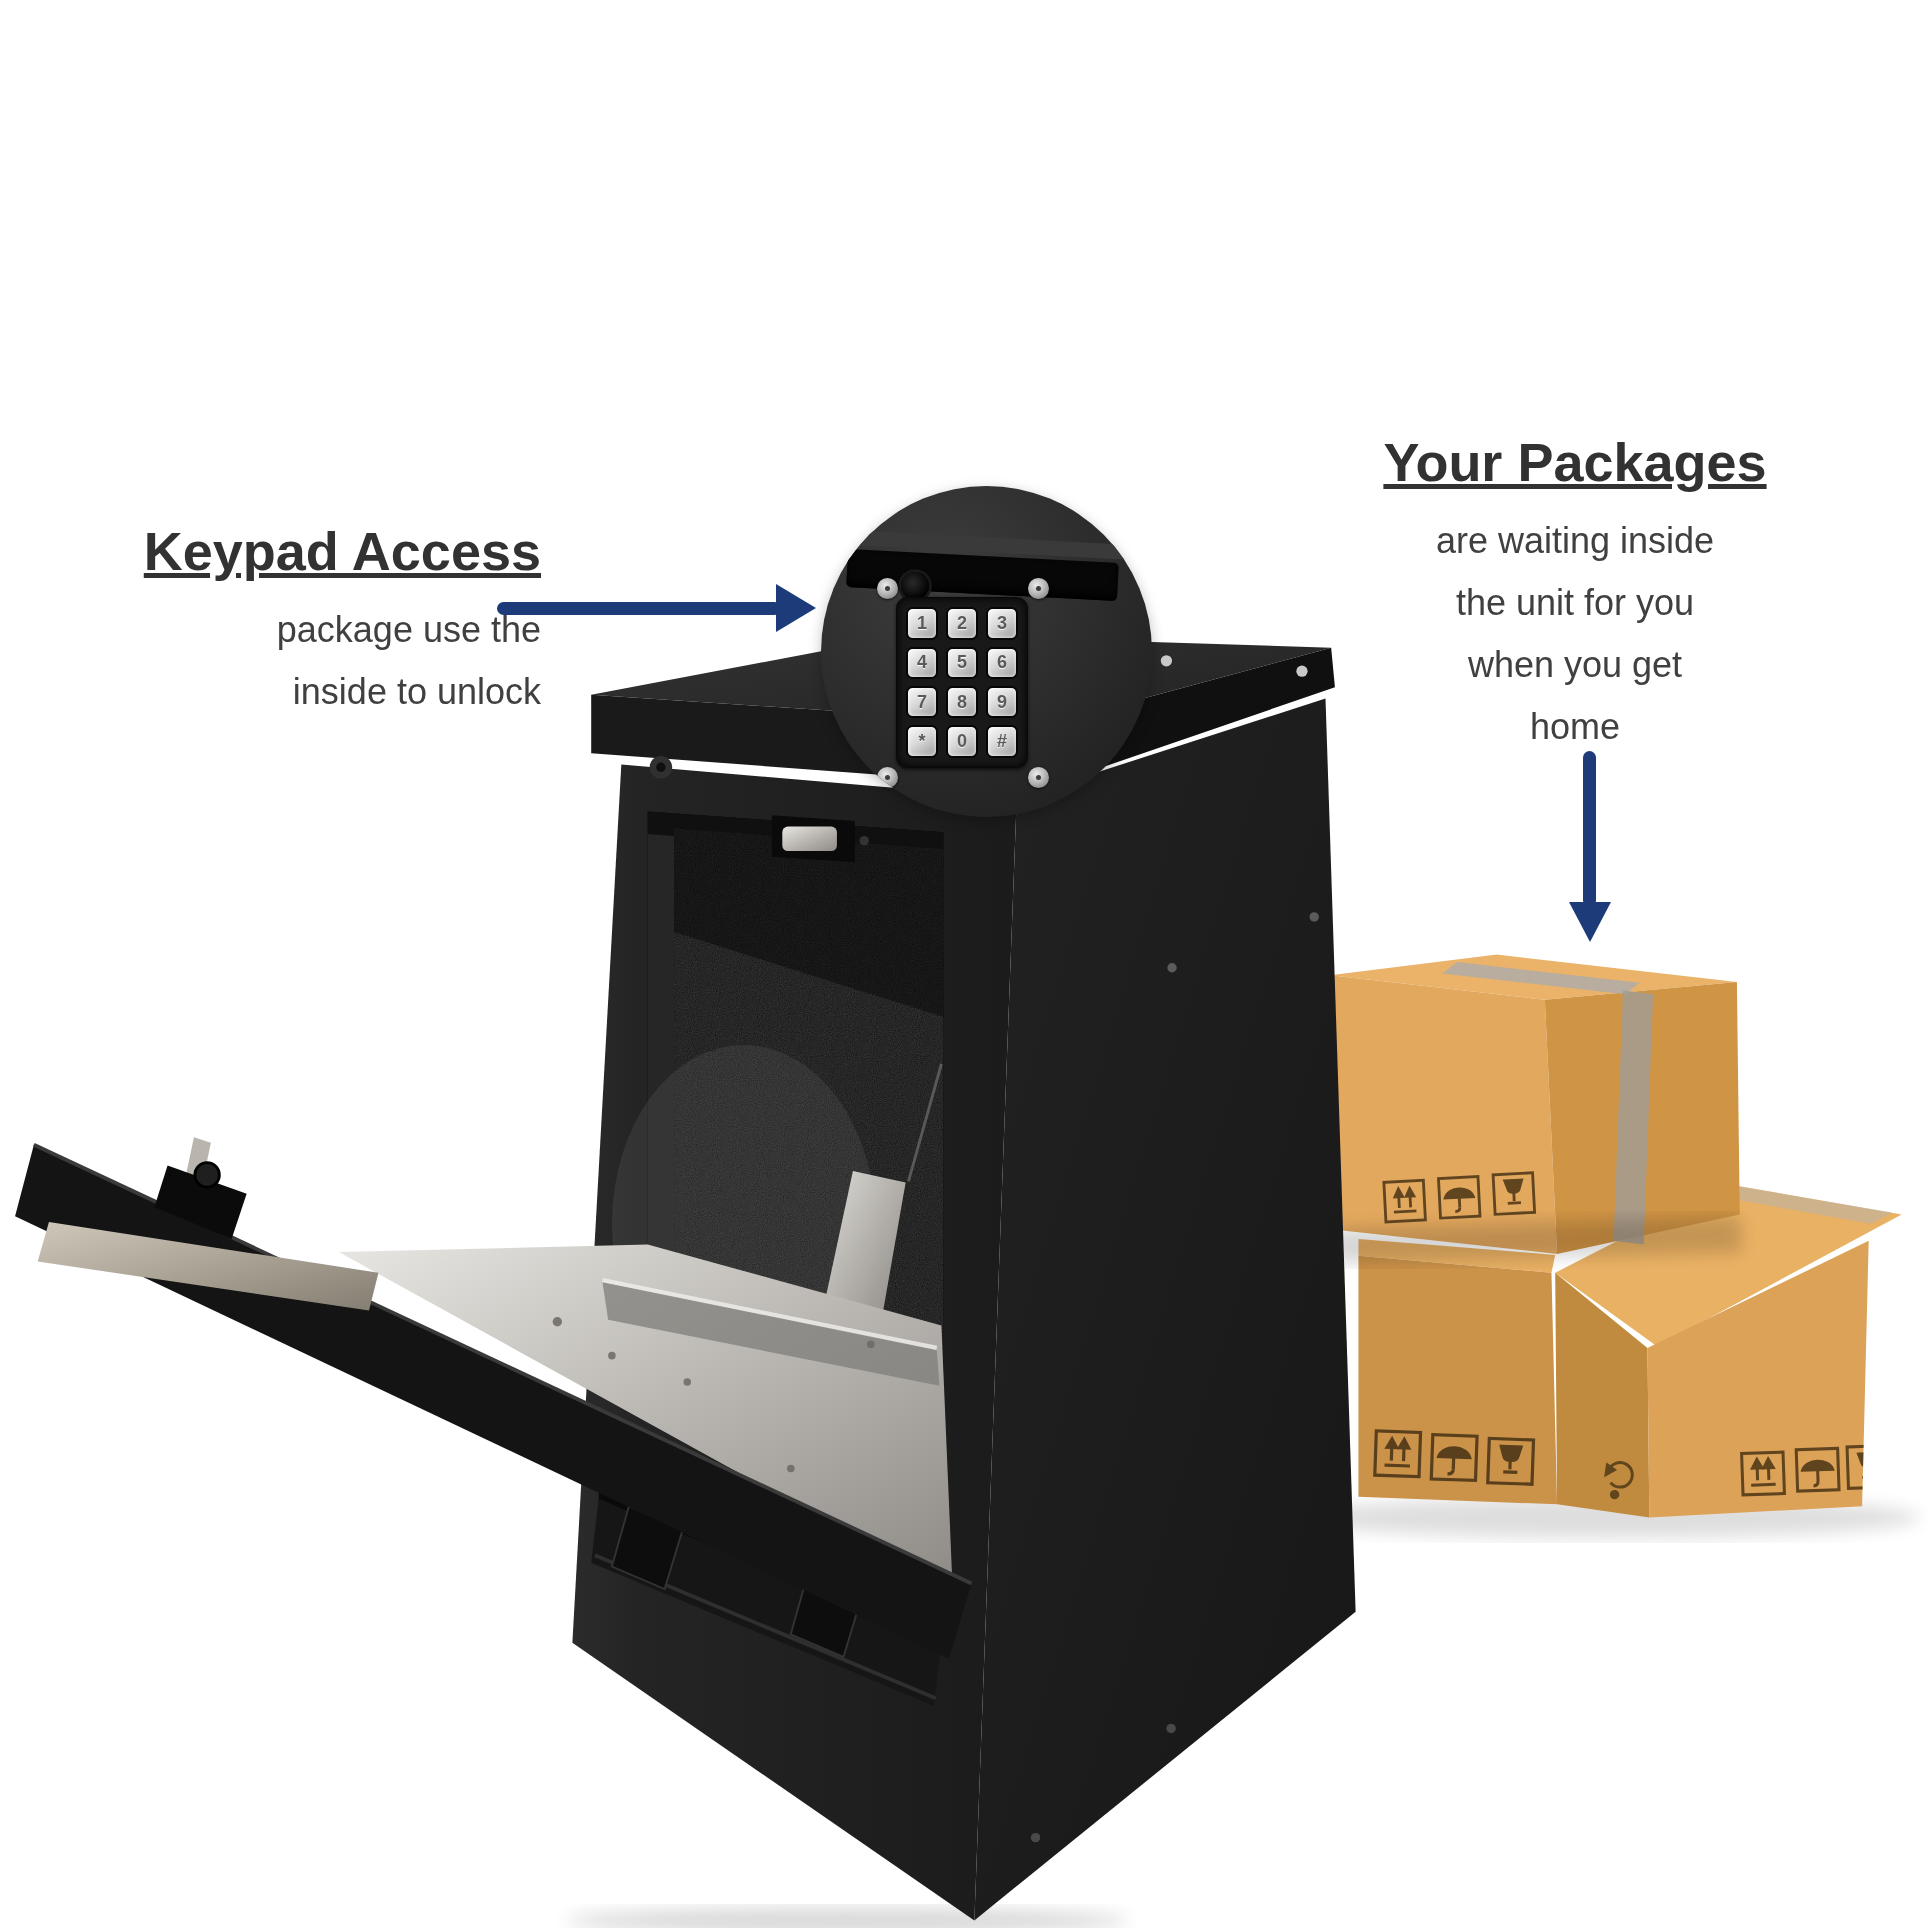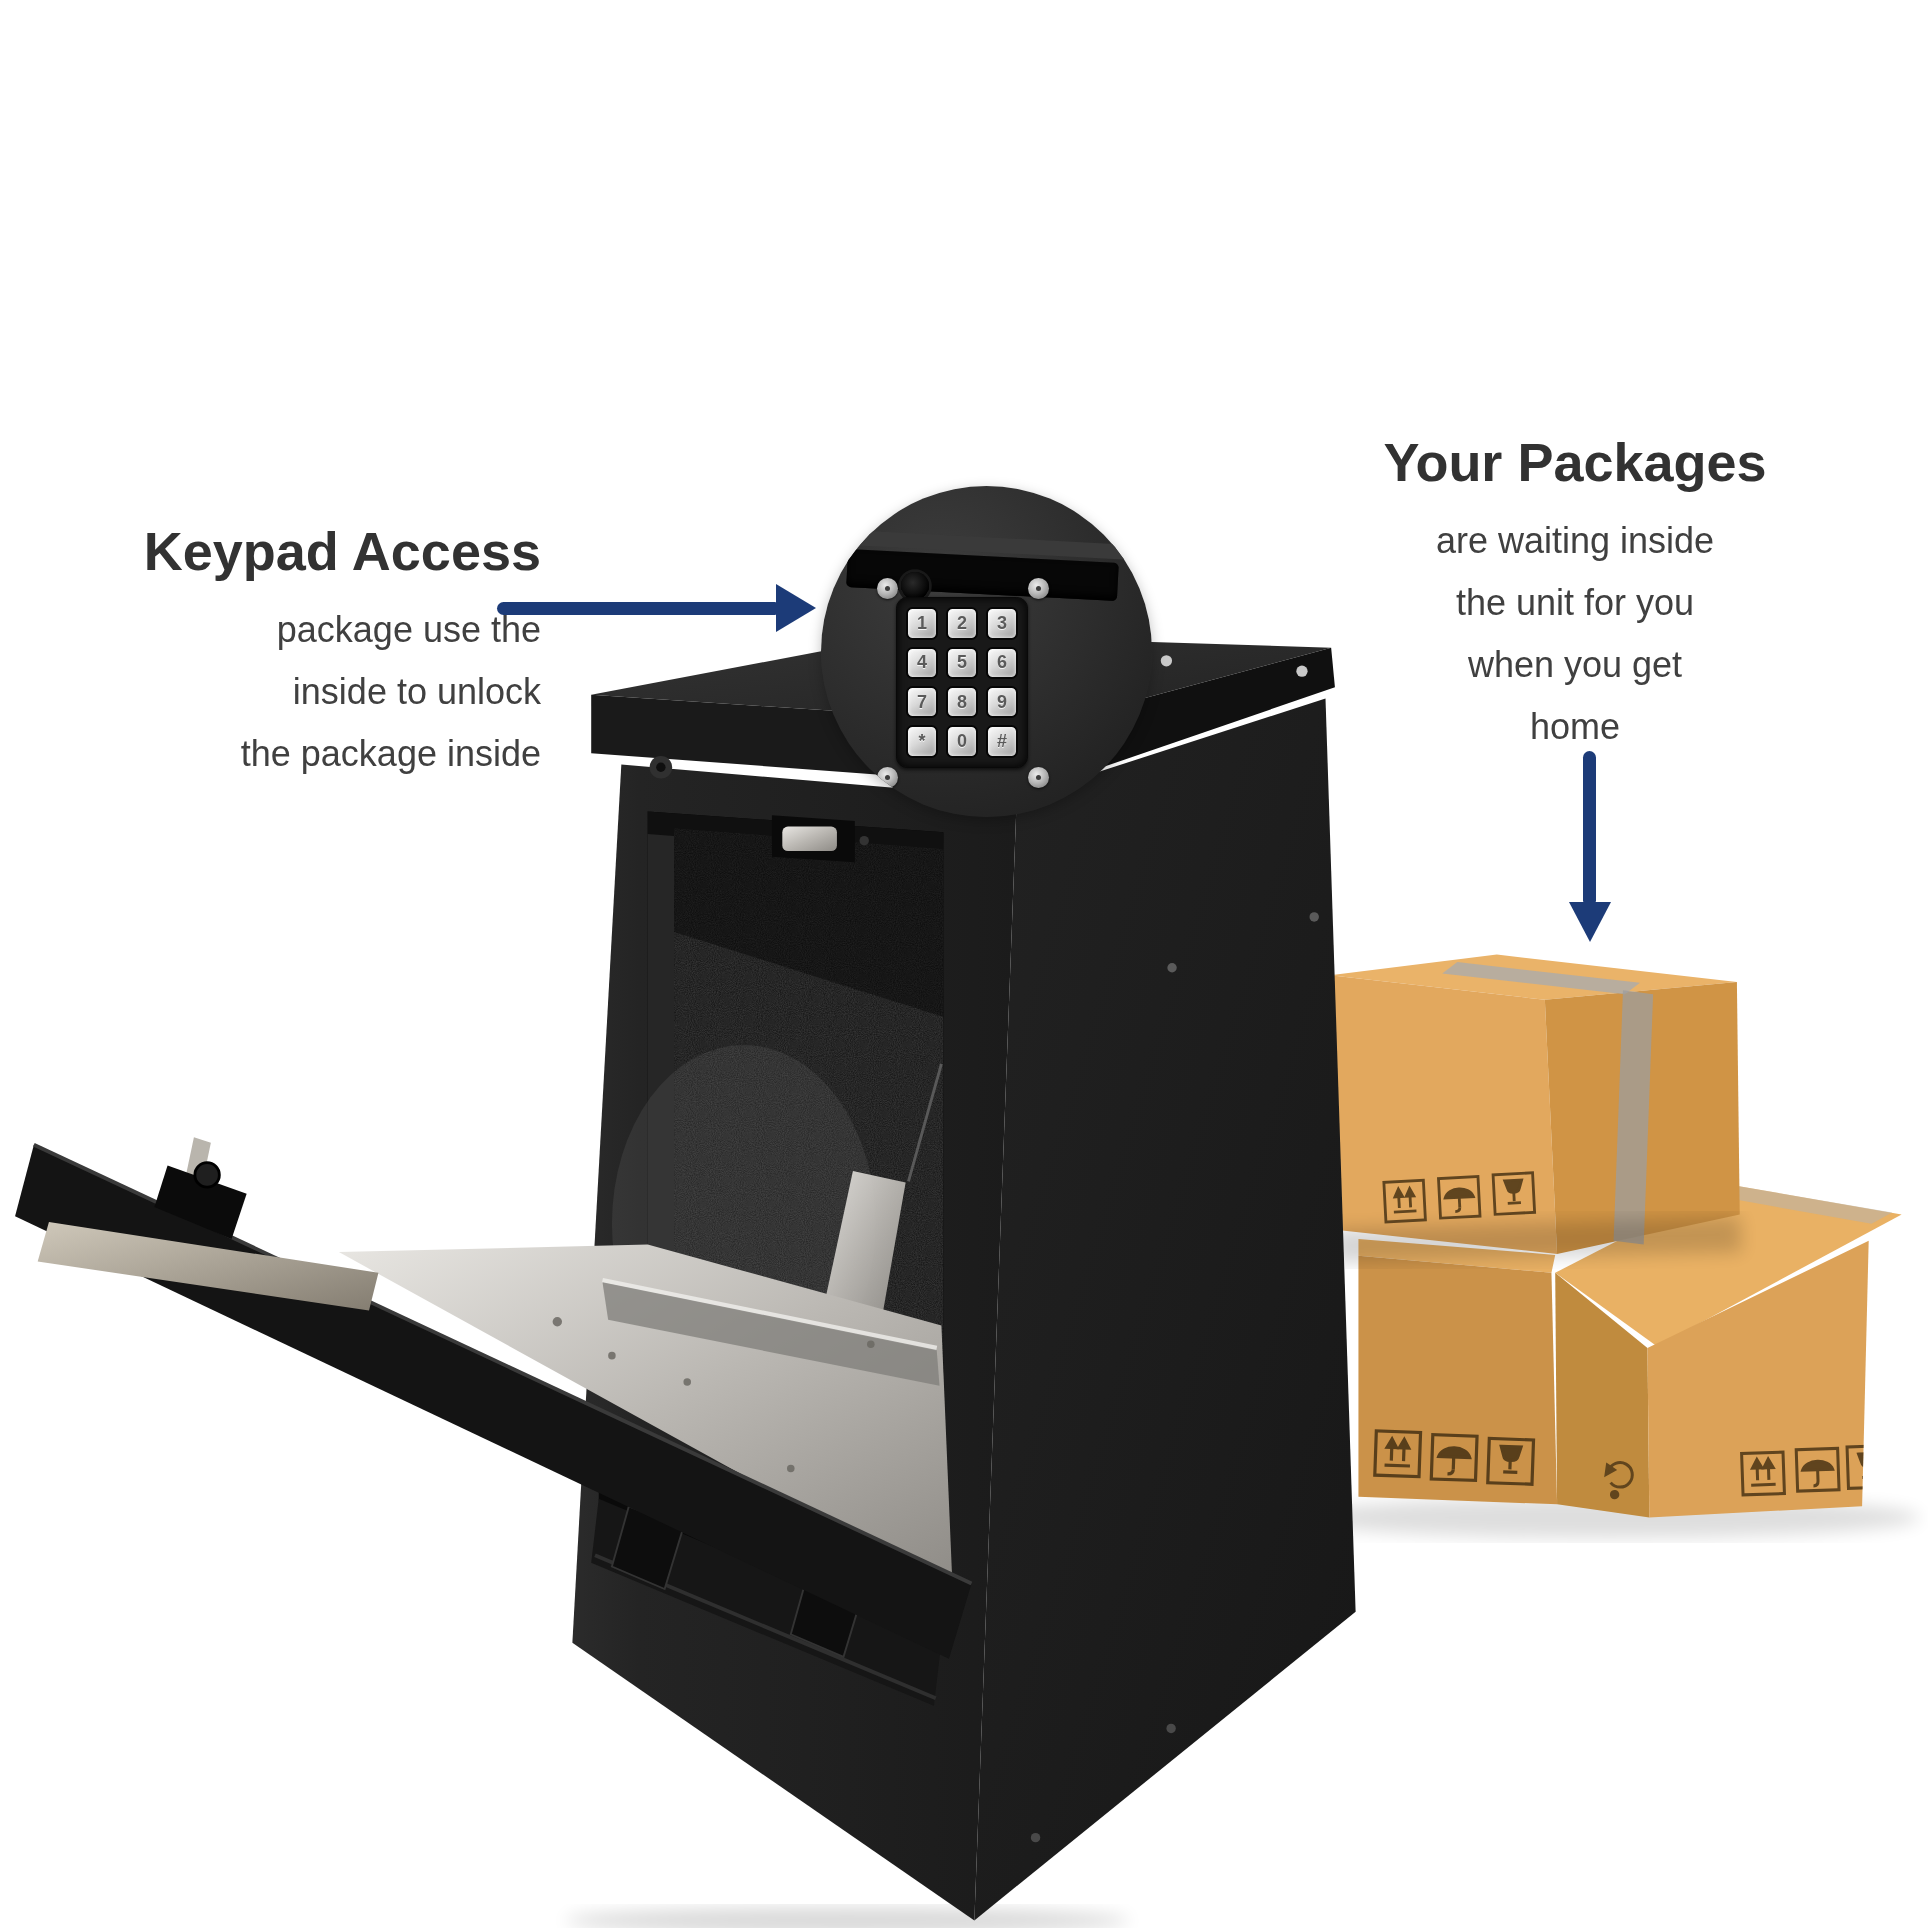--- a/index.html
+++ b/index.html
@@ -10,21 +10,21 @@
   html,body{width:1928px;height:1928px;background:#ffffff;overflow:hidden;
     font-family:"Liberation Sans","DejaVu Sans",sans-serif;}
   .canvas{position:relative;width:1928px;height:1928px;background:#ffffff;}
 
   .scene{position:absolute;left:0;top:0;width:1928px;height:1928px;z-index:1;}
 
   
   .note{position:absolute;z-index:6;}
   .note-left{left:89px;top:520px;width:452px;text-align:right;}
   .note-right{left:1335px;top:431px;width:480px;text-align:center;}
-  .note-title{font-size:54px;font-weight:700;color:var(--heading);letter-spacing:0px;margin-bottom:17px;}
+  .note-title{font-size:54px;font-weight:700;color:var(--heading);letter-spacing:0px;margin-bottom:17px;text-decoration:underline;}
   .note-line{font-size:36px;color:var(--body);line-height:62px;}
 
   
   .arrow-h{position:absolute;left:497px;top:584px;width:320px;height:49px;z-index:6;}
   .arrow-h .shaft{position:absolute;left:0;top:18px;width:284px;height:13px;border-radius:7.5px;background:var(--arrow);}
   .arrow-h .head{position:absolute;left:279px;top:0;width:0;height:0;
     border-top:24.5px solid transparent;border-bottom:24.5px solid transparent;border-left:40px solid var(--arrow);}
   .arrow-v{position:absolute;left:1561px;top:751px;width:56px;height:194px;z-index:6;}
   .arrow-v .shaft{position:absolute;left:21.7px;top:0;width:13px;height:156px;border-radius:7.5px;background:var(--arrow);}
   .arrow-v .head{position:absolute;left:7.5px;top:151px;width:0;height:0;
@@ -307,21 +307,20 @@
   </div>
   <div class="arrow-v">
     <div class="shaft"></div>
     <div class="head"></div>
   </div>
 
   <div class="note note-left">
     <div class="note-title">Keypad Access</div>
     <div class="note-line">package use the</div>
     <div class="note-line">inside to unlock</div>
-    <div class="note-line">the package inside</div>
   </div>
 
   <div class="note note-right">
     <div class="note-title">Your Packages</div>
     <div class="note-line">are waiting inside</div>
     <div class="note-line">the unit for you</div>
     <div class="note-line">when you get</div>
     <div class="note-line">home</div>
   </div>
 

